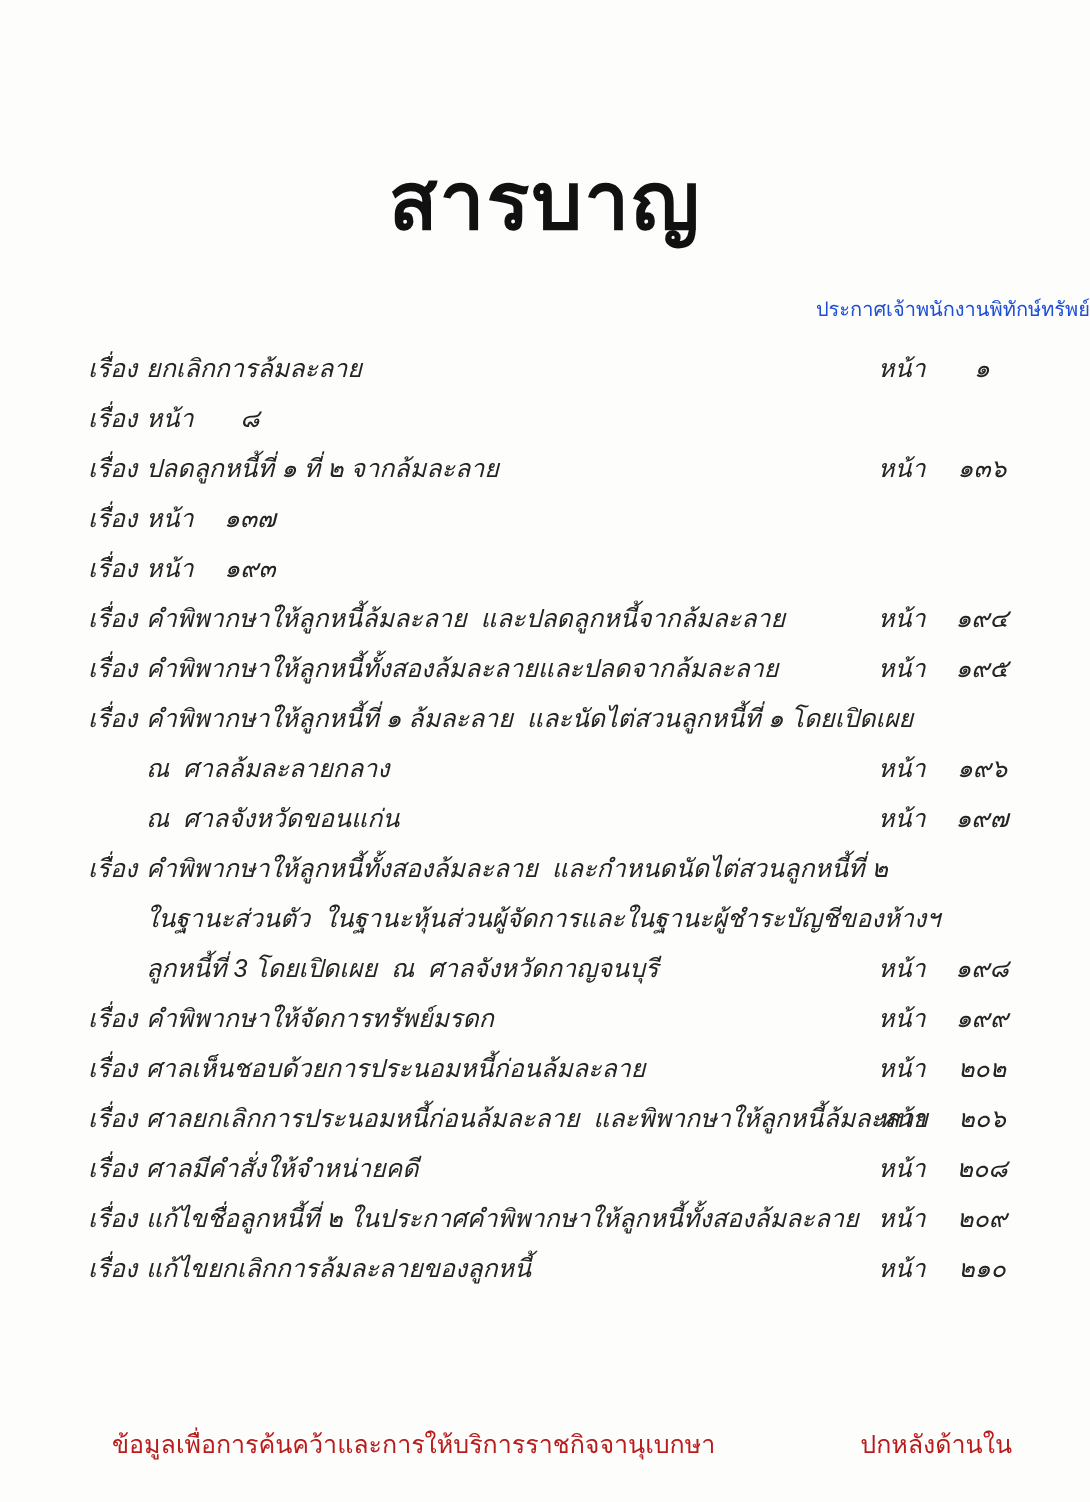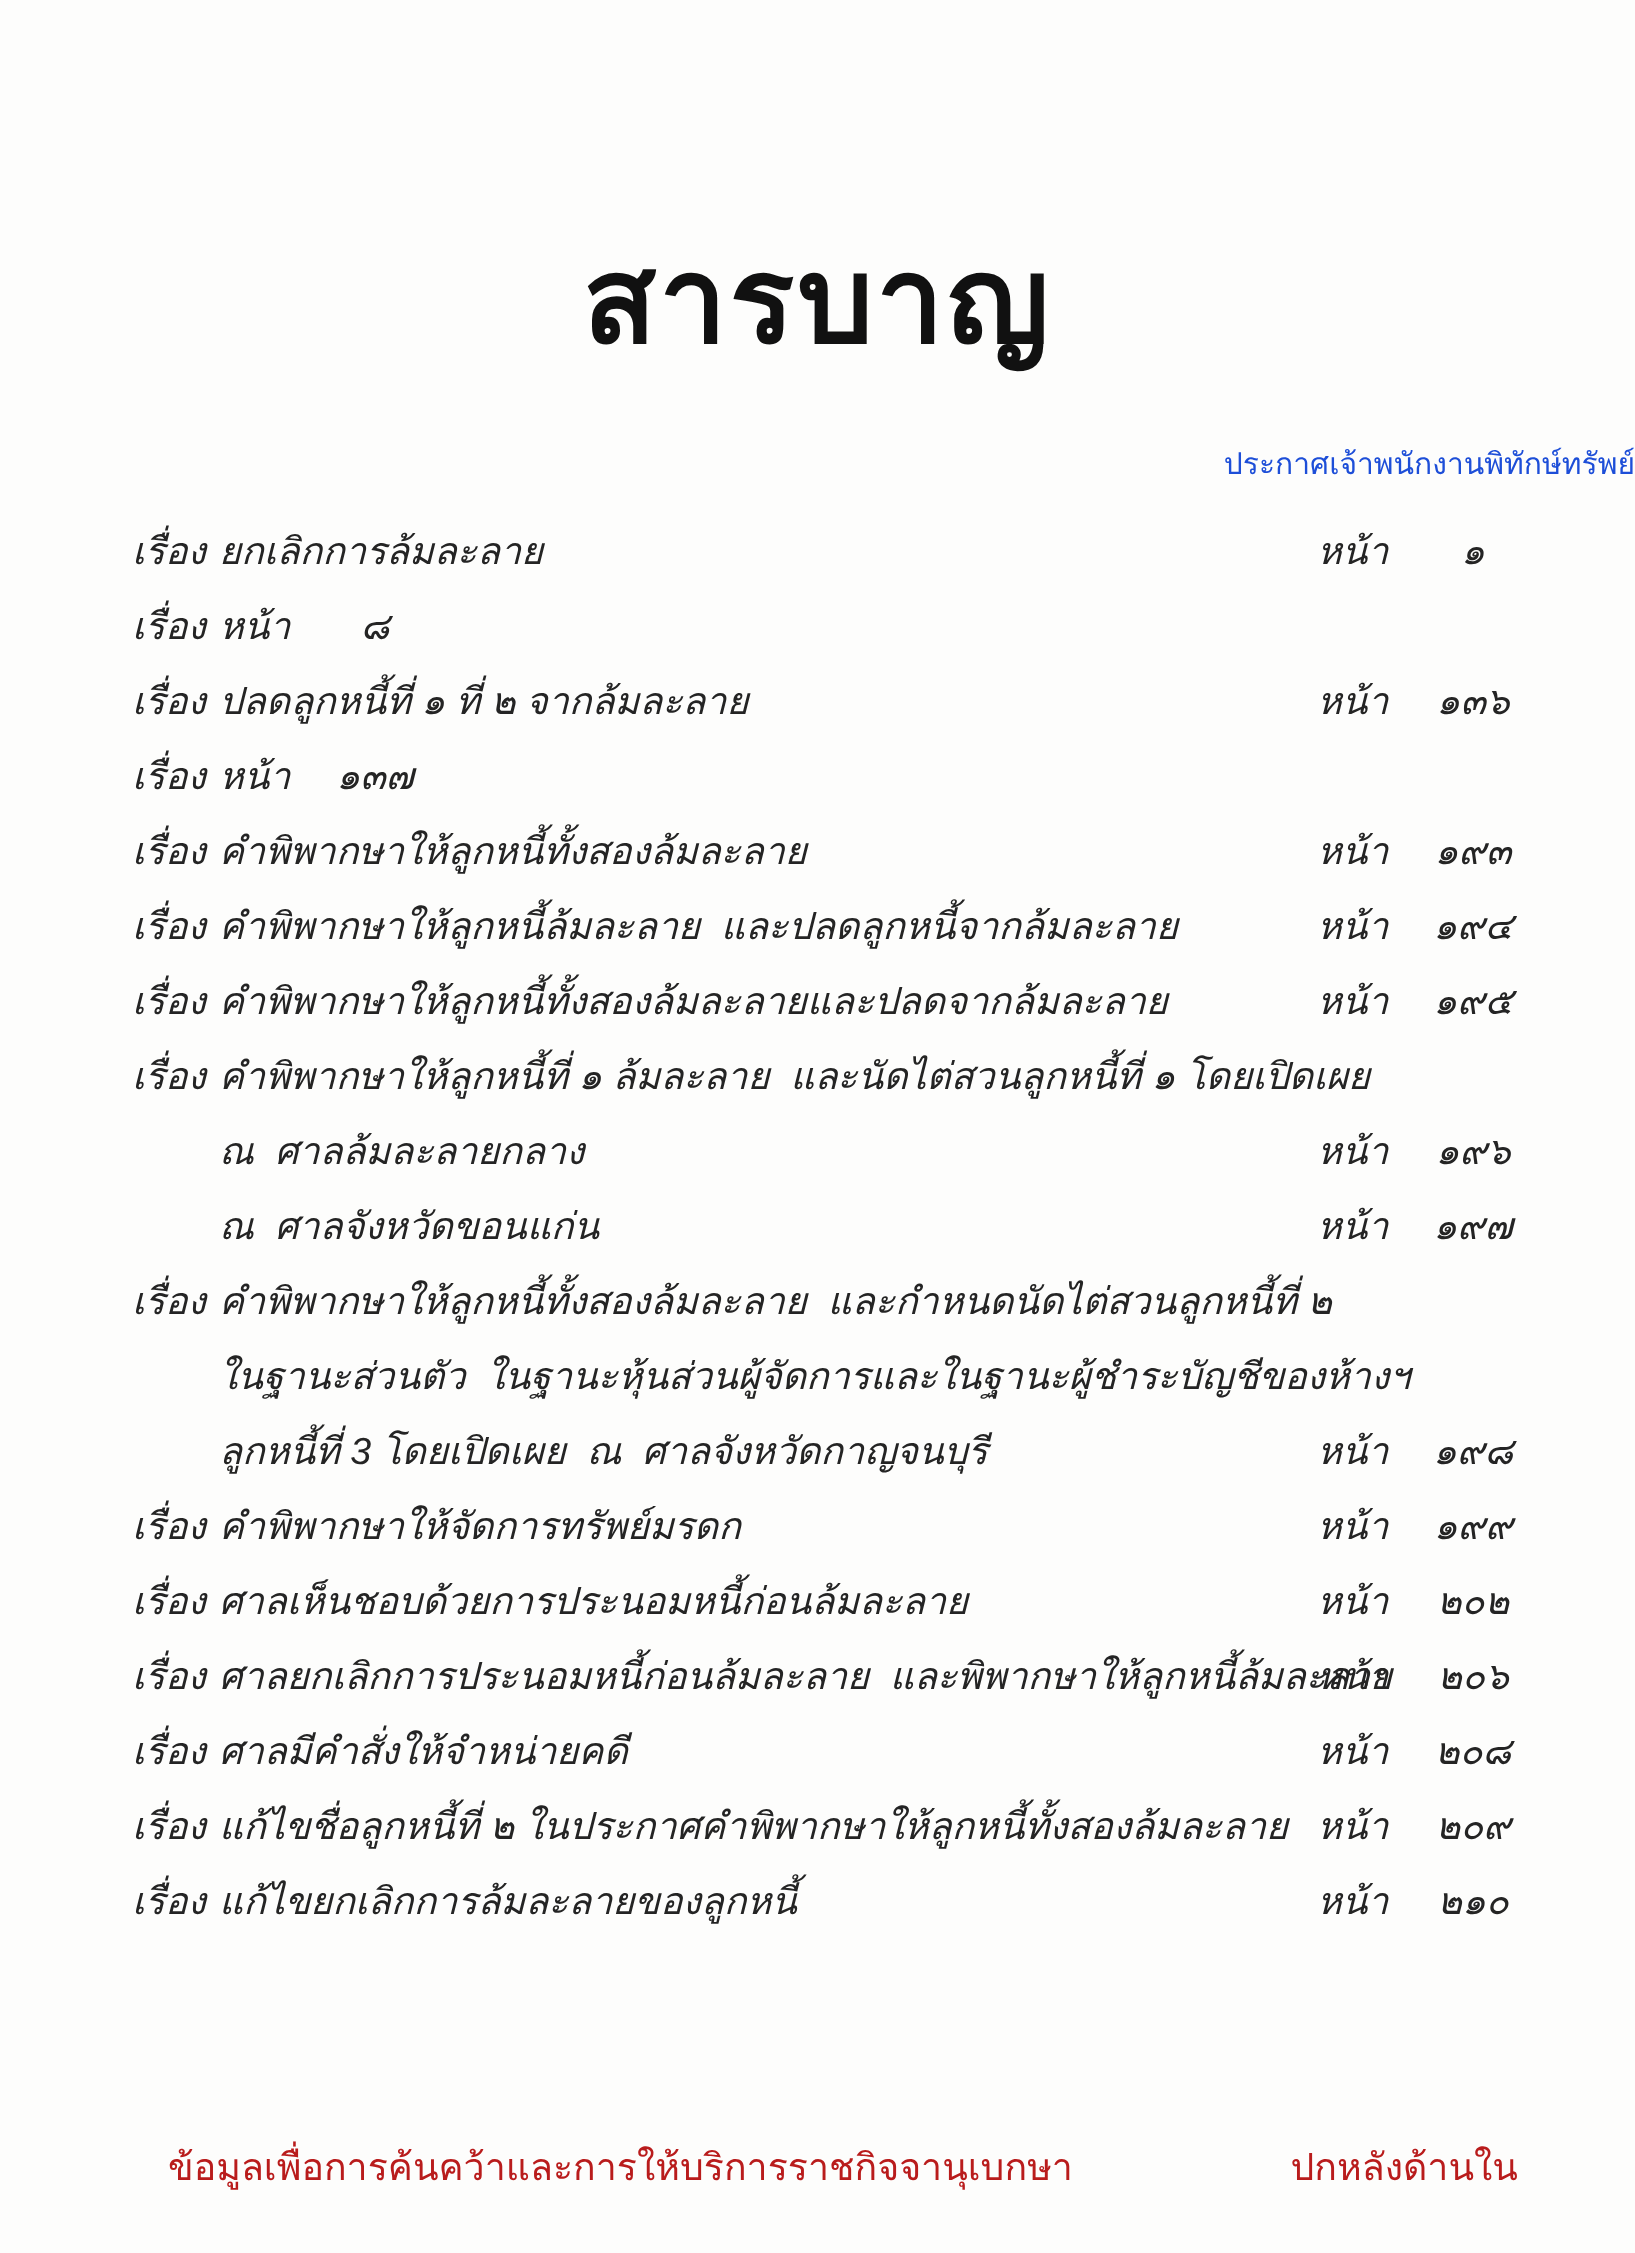--- a/index.html
+++ b/index.html
@@ -16,21 +16,21 @@
     color: #1c1c1c;
     font-family: "Liberation Sans", sans-serif;
     overflow: hidden;
   }
   .doc-title {
     position: absolute;
     top: 158px;
     left: 0;
     width: 100%;
     text-align: center;
-    font-family: Liberation Serif, serif;
+    font-family: Liberation Sans, sans-serif;
     font-weight: 700;
     font-size: 80px;
     line-height: 1.1;
     letter-spacing: 2px;
     color: #111;
   }
   .doc-subtitle {
     position: absolute;
     top: 293px;
     left: 0;
@@ -114,21 +114,20 @@
     </div>
 
     <div class="toc-row">
       <span class="cell-label">เรื่อง</span>
       <span class="cell-page-label">หน้า</span>
       <span class="cell-page">๑๓๗</span>
     </div>
 
     <div class="toc-row">
       <span class="cell-label">เรื่อง</span>
-      <span class="cell-text">คำพิพากษาให้ลูกหนี้ทั้งสองล้มละลาย</span>
       <span class="cell-page-label">หน้า</span>
       <span class="cell-page">๑๙๓</span>
     </div>
 
     <div class="toc-row">
       <span class="cell-label">เรื่อง</span>
       <span class="cell-text">คำพิพากษาให้ลูกหนี้ล้มละลาย  และปลดลูกหนี้จากล้มละลาย</span>
       <span class="cell-page-label">หน้า</span>
       <span class="cell-page">๑๙๔</span>
     </div>

